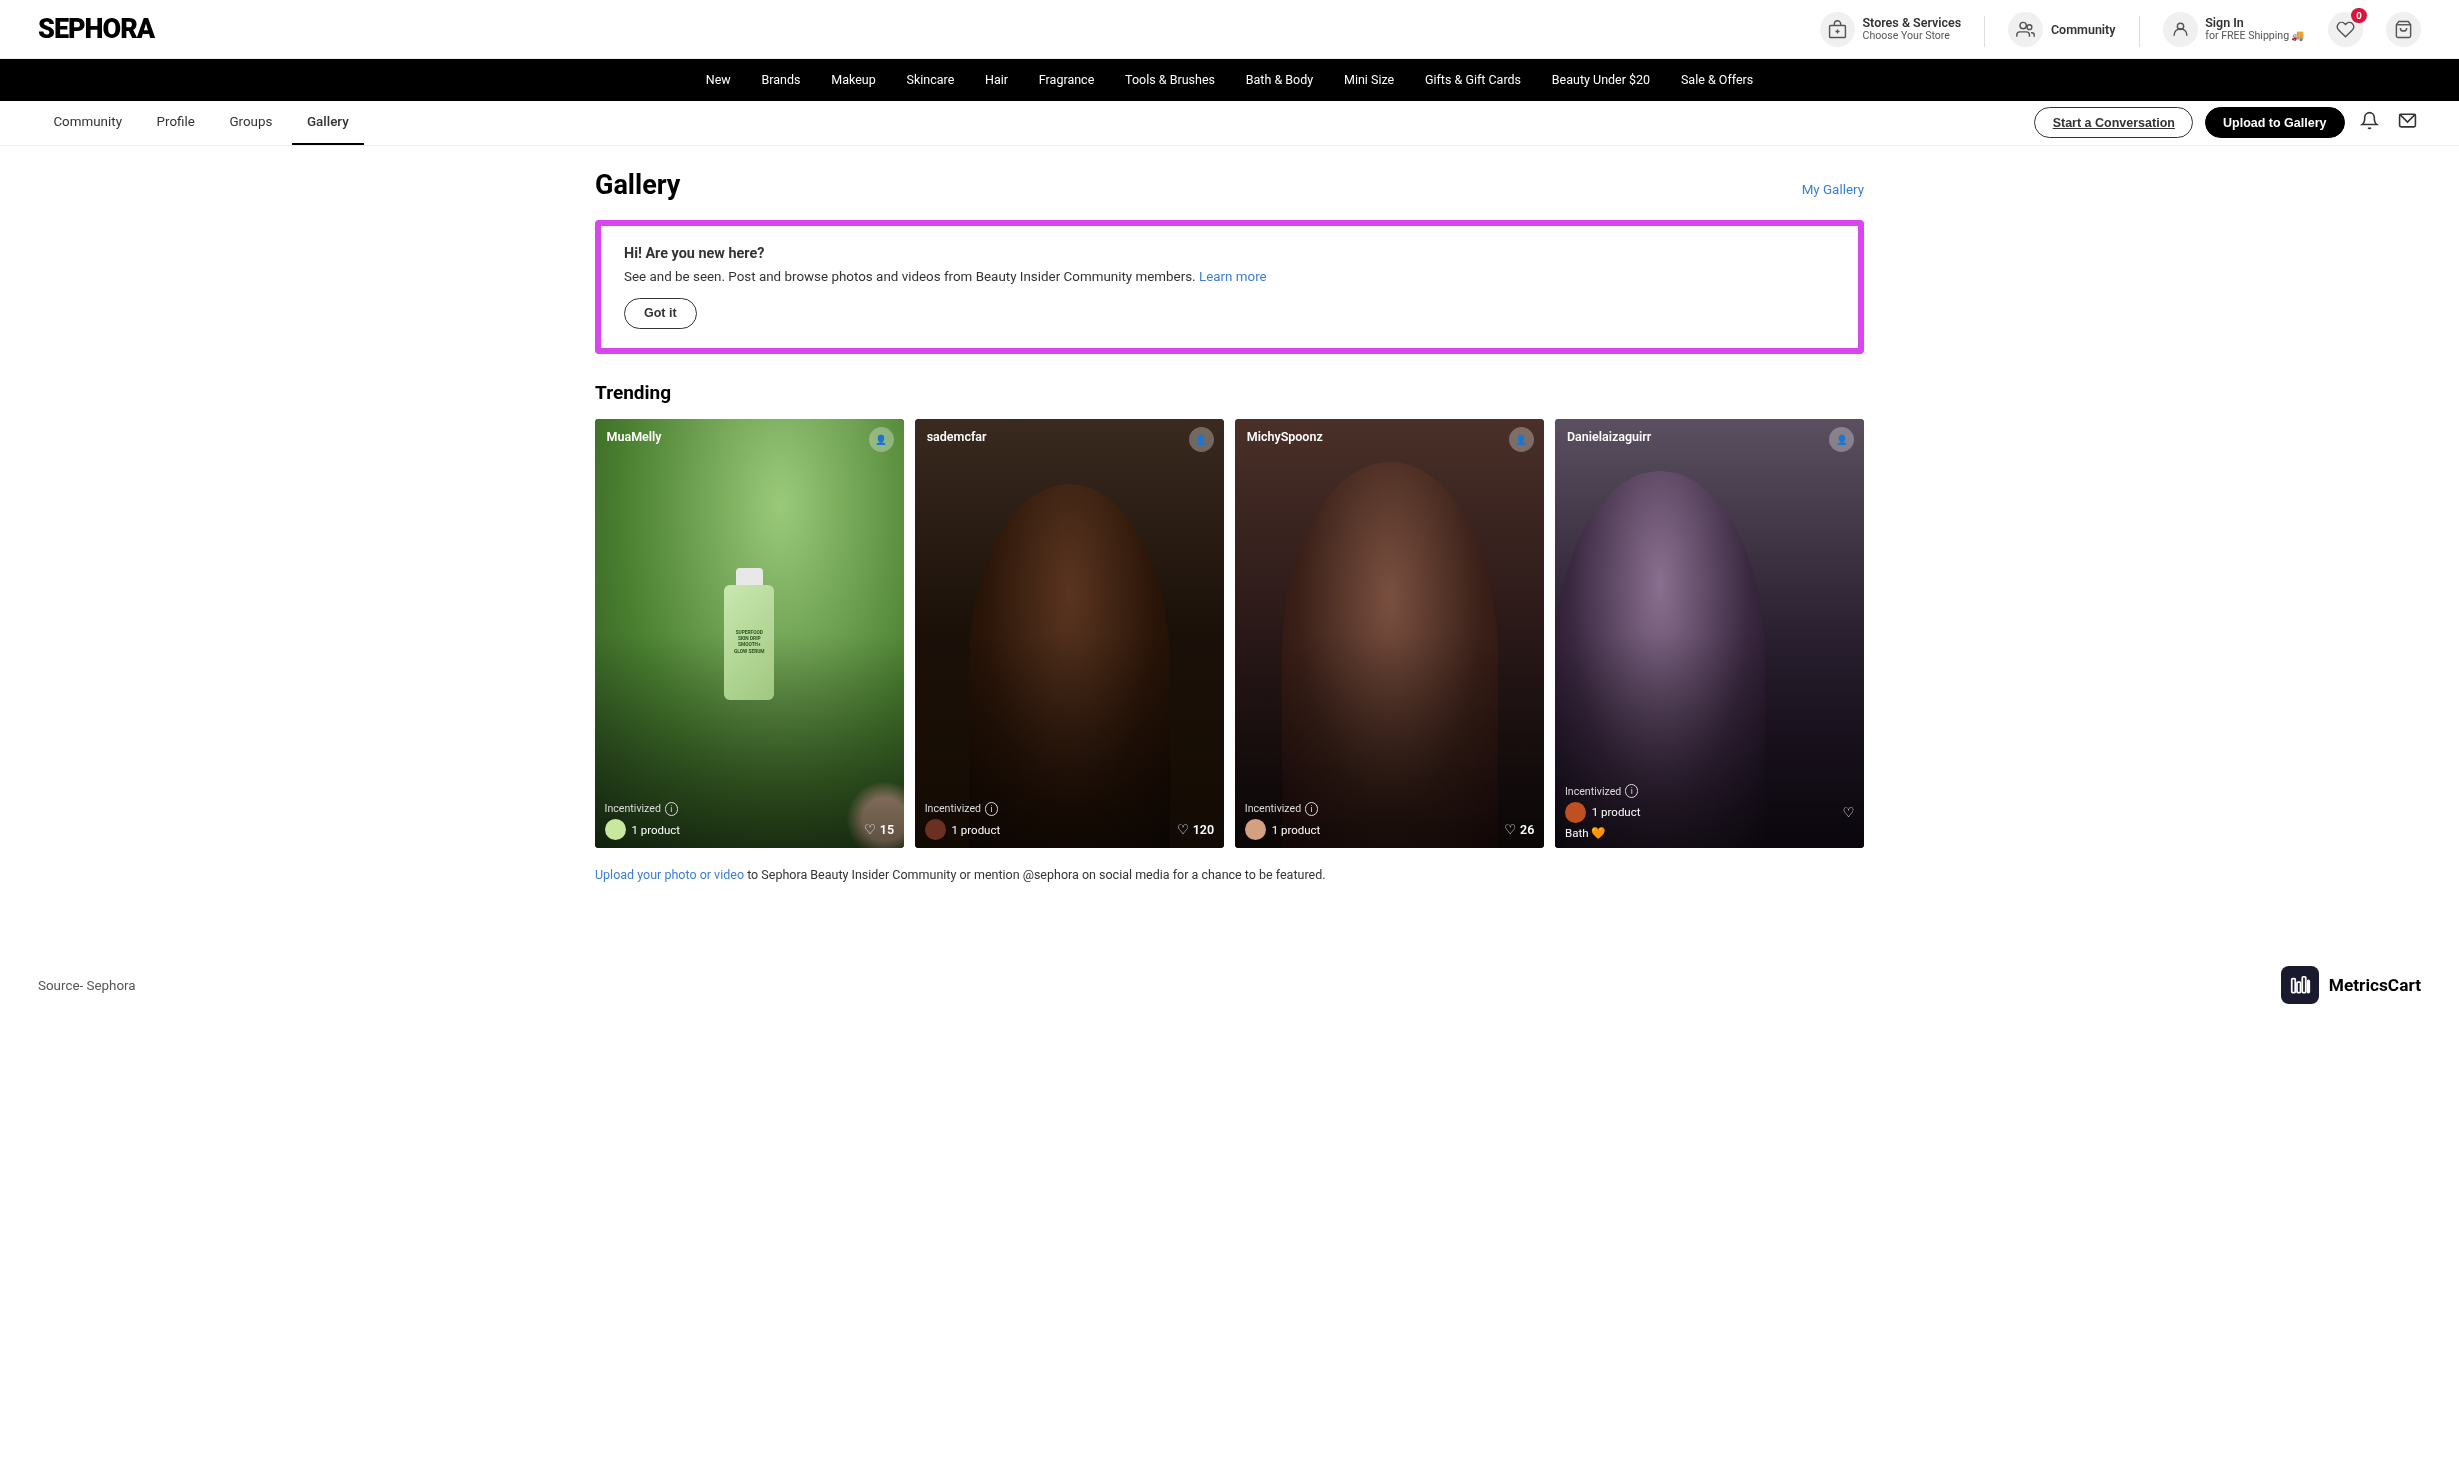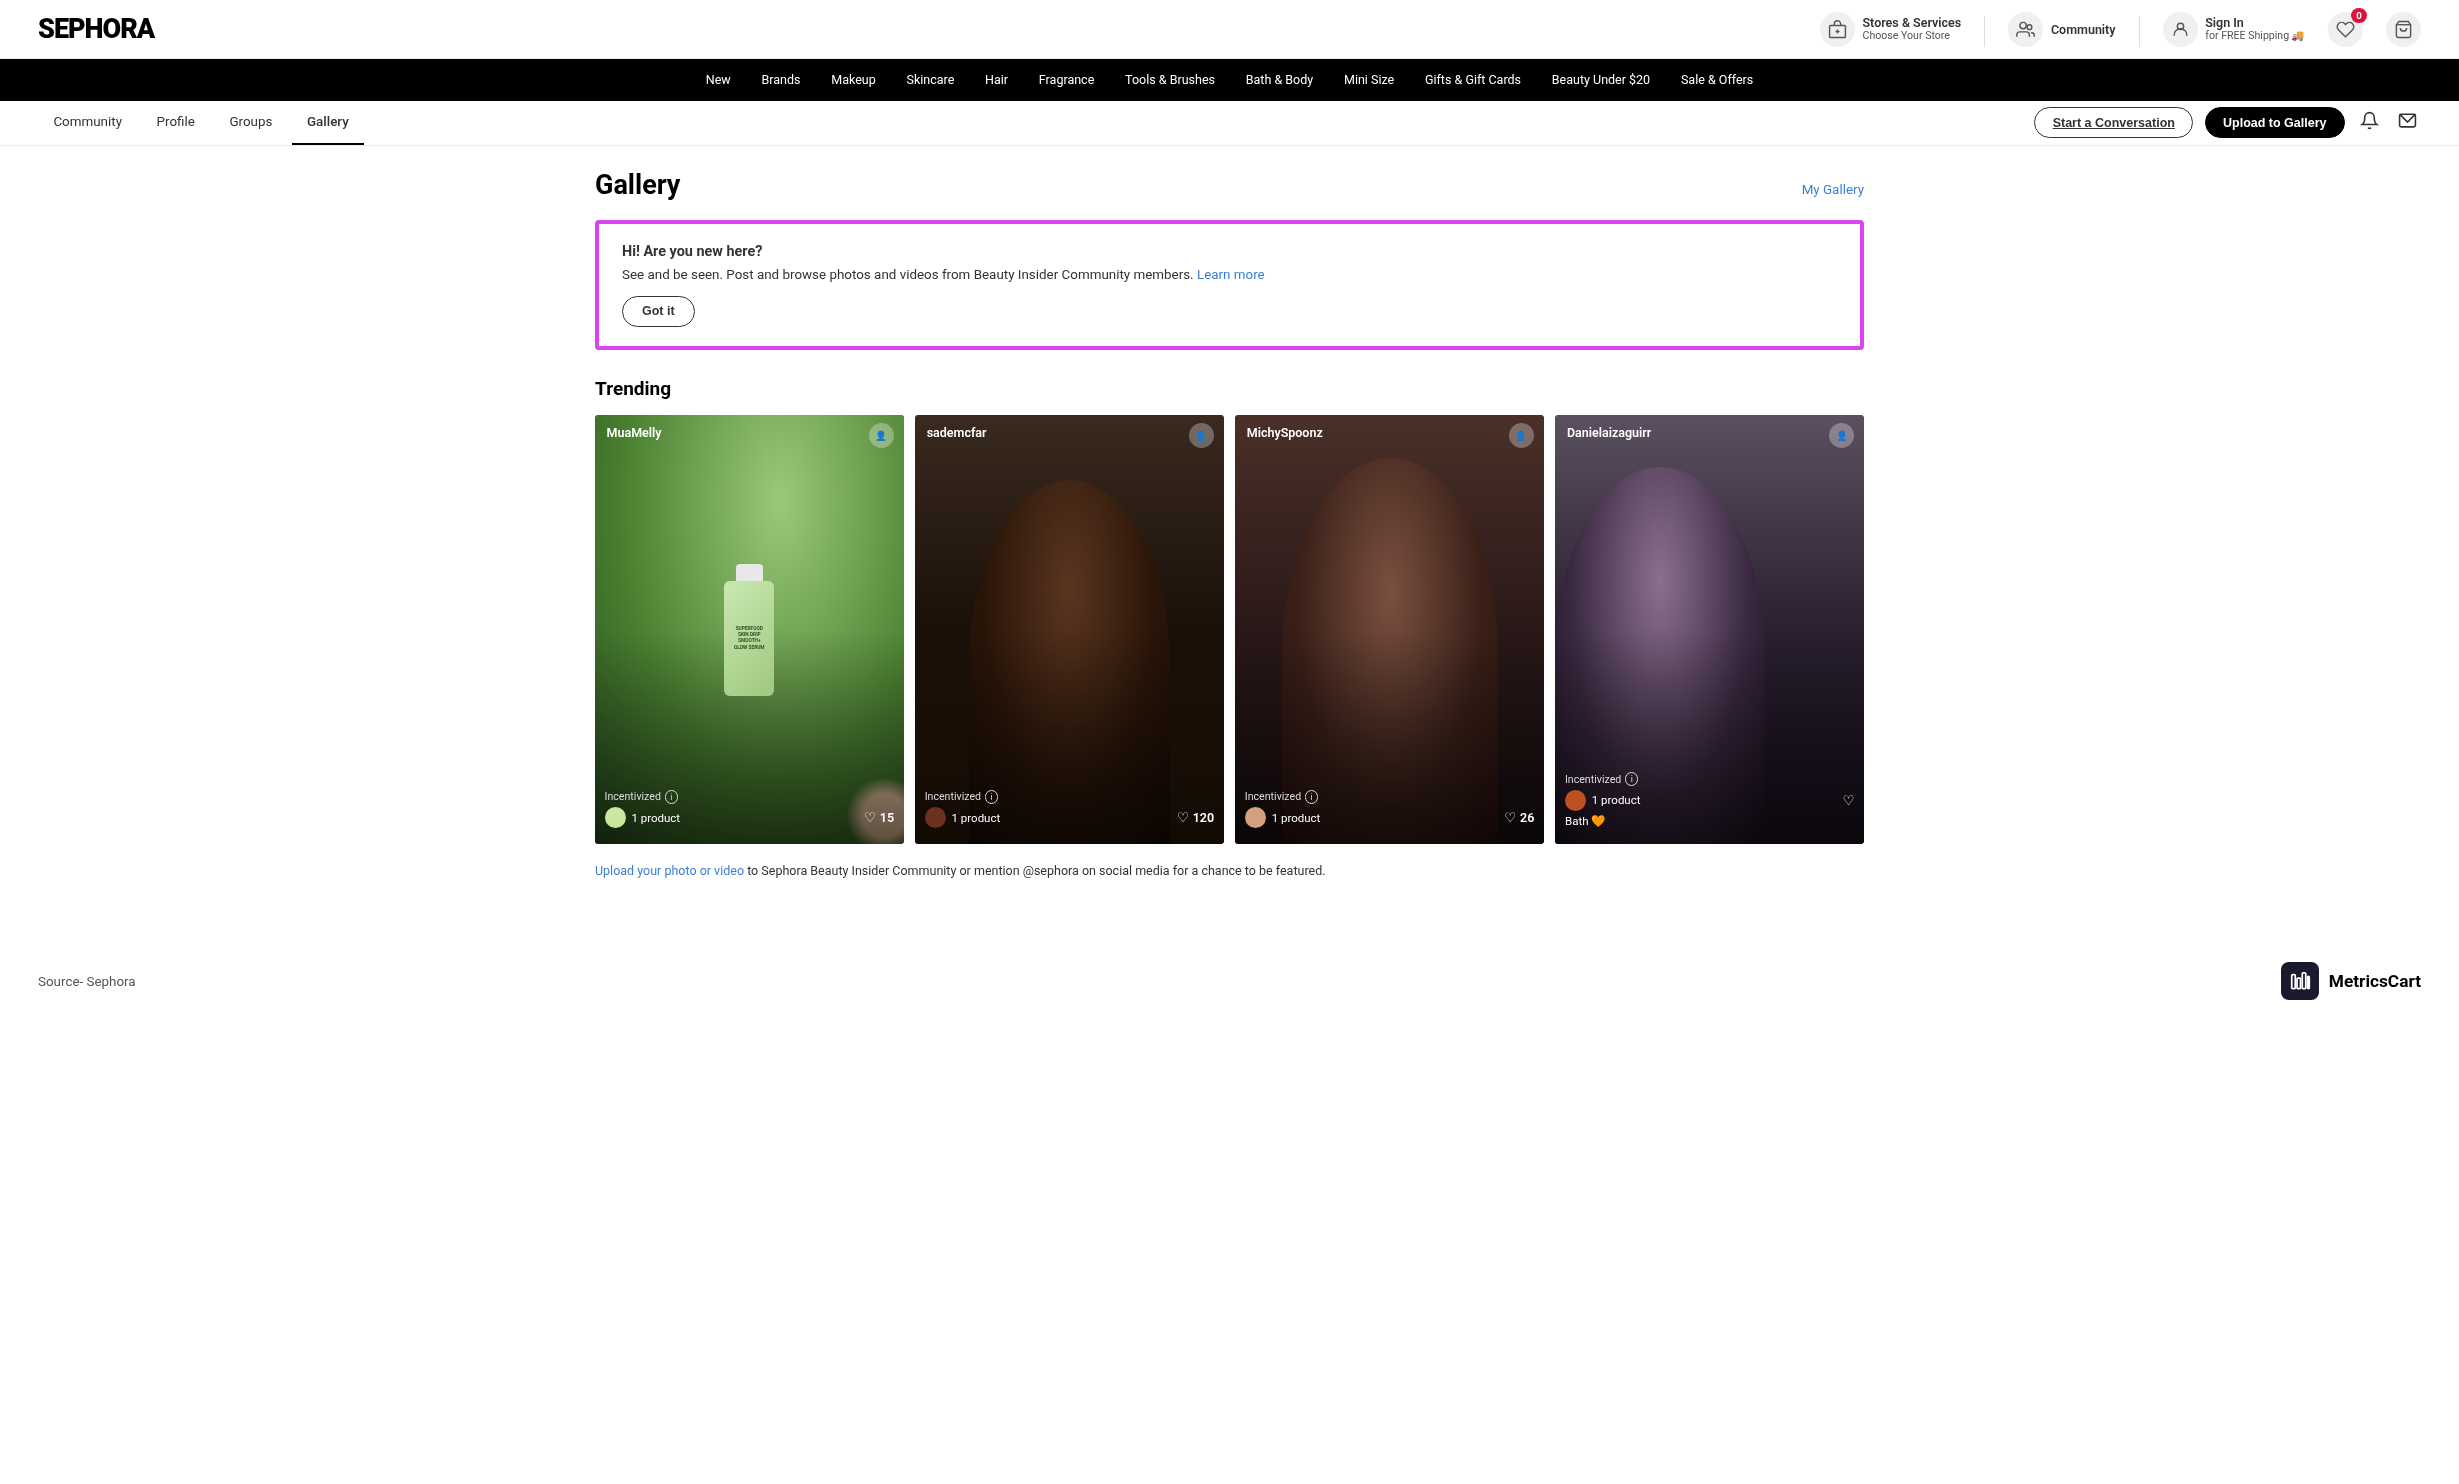--- a/index.html
+++ b/index.html
@@ -174,21 +174,21 @@
     }
     .my-gallery-link {
       font-size: 13.4px;
       color: #3b7ed6;
       text-decoration: none;
       cursor: pointer;
     }
 
     
     .info-box {
-      border: 4px solid #d946ef;
+      border: 6px solid #d946ef;
       border-radius: 3.8px;
       padding: 19px 23px;
       margin-bottom: 27px;
     }
     .info-box-title {
       font-size: 14.4px;
       font-weight: 700;
       margin-bottom: 7.7px;
     }
     .info-box-text {
@@ -353,21 +353,21 @@
       height: 25px;
       border-radius: 50%;
       background: rgba(255,255,255,0.3);
       display: flex; align-items: center; justify-content: center;
       font-size: 9.6px;
       color: #fff;
       z-index: 2;
     }
     .card-footer {
       position: absolute;
-      bottom: 8px;
+      bottom: 0;
       left: 0; right: 0;
       padding: 7.7px 9.6px;
       z-index: 2;
       display: flex;
       flex-direction: column;
       gap: 3.8px;
     }
     .card-incentivized {
       display: flex;
       align-items: center;

